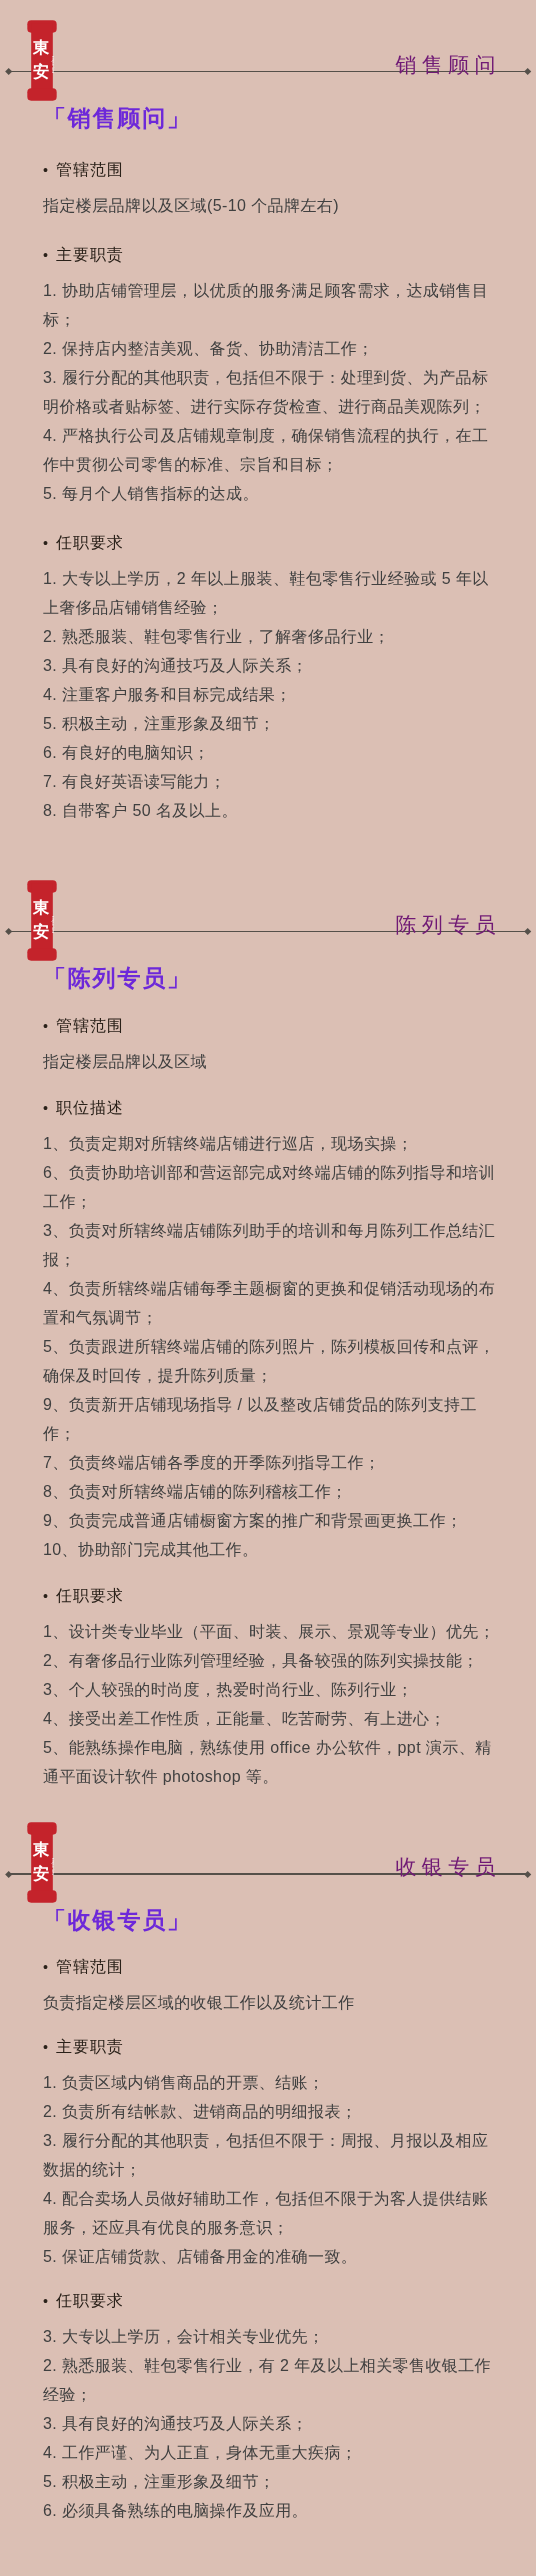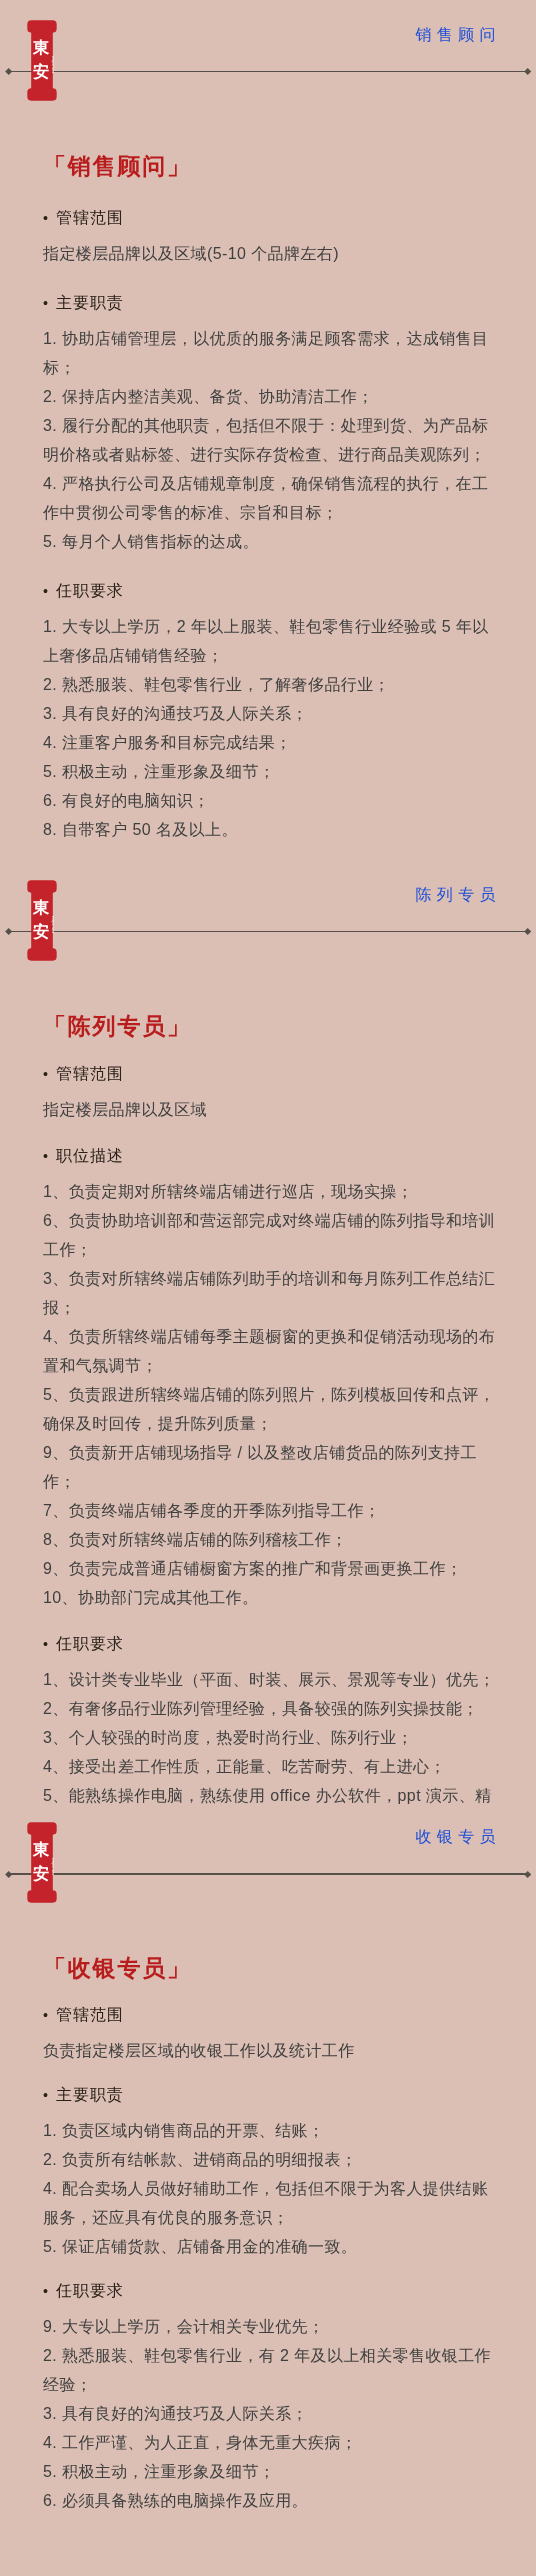--- a/index.html
+++ b/index.html
@@ -24,27 +24,27 @@
     content:""; position:absolute; top:-1.8px; width:5.4px; height:5.4px;
     background:#55504a; transform:rotate(45deg);
   }
   .rule::before { left:-2.7px; }
   .rule::after  { right:-2.7px; }
   .logo { position:absolute; left:-18px; top:0; width:34px; height:81px; z-index:2; }
   .logo svg { display:block; }
   .logo-char { fill:#ffffff; font-size:21px; font-weight:bold; text-anchor:middle; }
   .logo-sub  { fill:#ffffff; font-size:4.5px; letter-spacing:0.3px; }
   .job-label {
-    position:absolute; right:0; top:5px;
-    font-size:16px; color:#1d4ed8; letter-spacing:5.4px;
+    position:absolute; right:0; top:31px;
+    font-size:21px; color:#701a75; letter-spacing:5.4px;
   }
 
   .title {
-    margin-top:48px; font-size:23px; line-height:34px;
-    font-weight:800; color:#b91c1c; letter-spacing:1.8px;
+    font-size:23px; line-height:34px;
+    font-weight:800; color:#6d28d9; letter-spacing:1.8px;
   }
 
   .group { margin-top:23px; }
   .section-2 .group { margin-top:19.7px; }
   .section-3 .group { margin-top:18px; }
   .group-heading {
     font-size:16px; line-height:23px; font-weight:400;
     color:#2a2119; letter-spacing:0.9px; margin-bottom:9px;
   }
   .group-heading .bullet { margin-right:7.2px; font-size:14.3px; }
@@ -92,20 +92,21 @@
   </div>
   <div class="group">
     <div class="group-heading"><span class="bullet">•</span><span>任职要求</span></div>
     <div class="items">
         <div class="item">1. 大专以上学历，2 年以上服装、鞋包零售行业经验或 5 年以上奢侈品店铺销售经验；</div>
         <div class="item">2. 熟悉服装、鞋包零售行业，了解奢侈品行业；</div>
         <div class="item">3. 具有良好的沟通技巧及人际关系；</div>
         <div class="item">4. 注重客户服务和目标完成结果；</div>
         <div class="item">5. 积极主动，注重形象及细节；</div>
         <div class="item">6. 有良好的电脑知识；</div>
+        <div class="item">7. 有良好英语读写能力；</div>
         <div class="item">8. 自带客户 50 名及以上。</div>
       </div>
   </div>
 </section>
 
 <section class="job-section section-2">
   <div class="header">
     <div class="rule"></div>
     <div class="logo">
       <svg viewBox="0 0 44 104" width="34" height="81">
@@ -179,28 +180,29 @@
     <div class="group-heading"><span class="bullet">•</span><span>管辖范围</span></div>
     <div class="items">
         <div class="item">负责指定楼层区域的收银工作以及统计工作</div>
       </div>
   </div>
   <div class="group">
     <div class="group-heading"><span class="bullet">•</span><span>主要职责</span></div>
     <div class="items">
         <div class="item">1. 负责区域内销售商品的开票、结账；</div>
         <div class="item">2. 负责所有结帐款、进销商品的明细报表；</div>
+        <div class="item">3. 履行分配的其他职责，包括但不限于：周报、月报以及相应数据的统计；</div>
         <div class="item">4. 配合卖场人员做好辅助工作，包括但不限于为客人提供结账服务，还应具有优良的服务意识；</div>
         <div class="item">5. 保证店铺货款、店铺备用金的准确一致。</div>
       </div>
   </div>
   <div class="group">
     <div class="group-heading"><span class="bullet">•</span><span>任职要求</span></div>
     <div class="items">
-        <div class="item">9. 大专以上学历，会计相关专业优先；</div>
+        <div class="item">3. 大专以上学历，会计相关专业优先；</div>
         <div class="item">2. 熟悉服装、鞋包零售行业，有 2 年及以上相关零售收银工作经验；</div>
         <div class="item">3. 具有良好的沟通技巧及人际关系；</div>
         <div class="item">4. 工作严谨、为人正直，身体无重大疾病；</div>
         <div class="item">5. 积极主动，注重形象及细节；</div>
         <div class="item">6. 必须具备熟练的电脑操作及应用。</div>
       </div>
   </div>
 </section>
 
 

